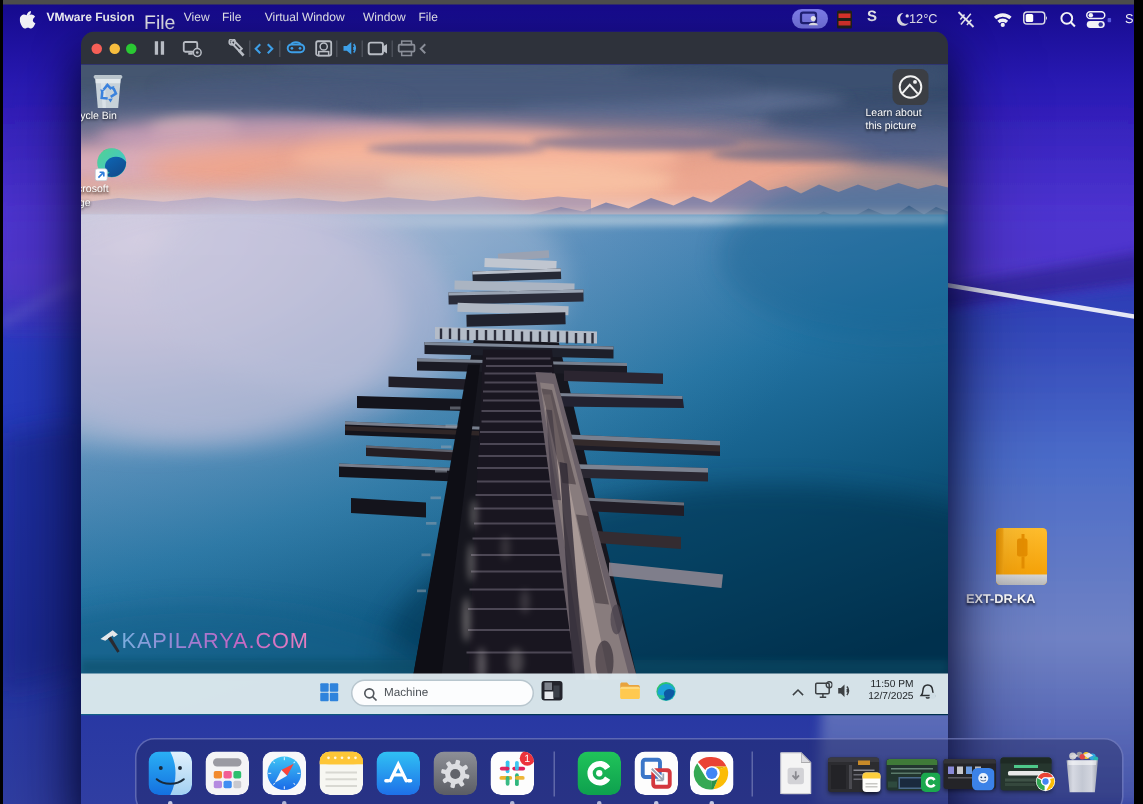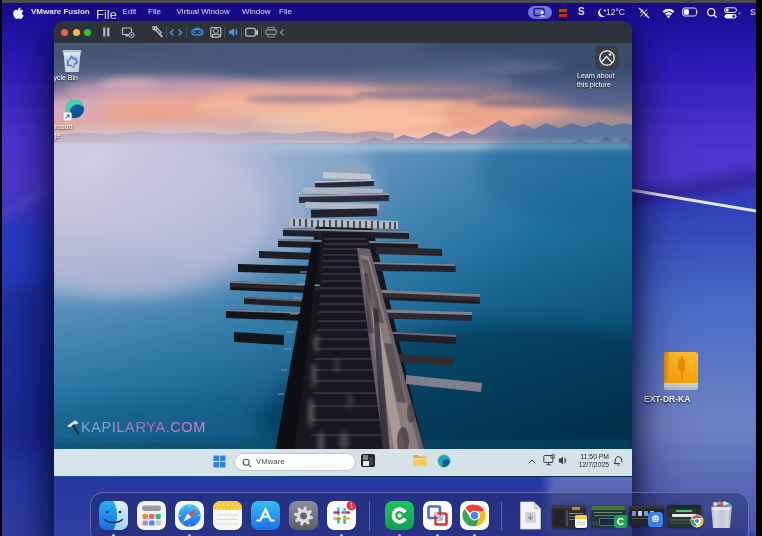--- a/index.html
+++ b/index.html
@@ -76,21 +76,21 @@
     <path d="M0,290 L54,282 L54,450 L0,462 Z" fill="#16247e" opacity="0.5" filter="url(#soft6)"></path>
   </svg>
 
   <div id="menubar">
     <svg class="abs" style="left:13px;top:4.5px" width="11" height="13" viewBox="0 0 11 13">
       <path d="M7.6,0.4 C7.7,1.3 7.4,2.1 6.9,2.7 C6.3,3.4 5.5,3.8 4.8,3.7 C4.7,2.9 5.1,2.1 5.6,1.5 C6.1,0.9 7,0.5 7.6,0.4 Z" fill="#f2f2f6"></path>
       <path d="M8.9,6.8 C8.9,5.5 9.6,4.6 10.4,4.1 C9.8,3.2 8.8,2.7 7.9,2.7 C6.8,2.6 5.9,3.3 5.4,3.3 C4.8,3.3 4,2.7 3.1,2.7 C1.9,2.7 0.2,3.7 0.2,6.2 C0.2,7.7 0.8,9.3 1.5,10.3 C2.1,11.2 2.7,12 3.5,12 C4.3,12 4.6,11.5 5.6,11.5 C6.6,11.5 6.9,12 7.7,12 C8.5,12 9.1,11.2 9.7,10.3 C10.1,9.7 10.4,9.1 10.6,8.5 C9.6,8.1 8.9,7.2 8.9,6.8 Z" fill="#f2f2f6"></path>
     </svg>
     <span class="mi" style="left:31px;font-weight:bold;font-size:8px;">VMware Fusion</span>
     <span class="mi" style="left:96px;font-size:13px;">File</span>
-    <span class="mi" style="left:122.5px;font-size:8px;">Edit</span>
+    <span class="mi" style="left:122.5px;font-size:8px;">View</span>
     <span class="mi" style="left:148px;font-size:8px;">File</span>
     <span class="mi" style="left:176.5px;font-size:8px;">Virtual Window</span>
     <span class="mi" style="left:242px;font-size:8px;">Window</span>
     <span class="mi" style="left:279px;font-size:8px;">File</span>
 
     <div class="abs" style="left:528px;top:3.5px;width:24px;height:13px;border-radius:7px;background:#8180f0;">
       <svg width="24" height="13" viewBox="0 0 24 13">
         <rect x="6" y="2.4" width="10" height="7" rx="1.4" fill="none" stroke="#23237a" stroke-width="1.5"></rect>
         <circle cx="14.2" cy="6.4" r="1.7" fill="#fff"></circle>
         <path d="M11.2,10.8 C11.4,8.7 17,8.7 17.2,10.8 Z" fill="#fff"></path>
@@ -509,21 +509,21 @@
               <rect x="0.5" y="6.9" width="5.6" height="5.6" rx="0.6"></rect>
               <rect x="6.9" y="6.9" width="5.6" height="5.6" rx="0.6"></rect>
             </g>
         </svg>
 
         <div class="abs" style="left:180px;top:3.5px;width:122px;height:18px;border-radius:9px;background:rgba(255,255,255,0.92);border:1px solid #b8c6ce;box-sizing:border-box;">
           <svg class="abs" style="left:7px;top:4px" width="10" height="10" viewBox="0 0 10 10">
             <circle cx="4.2" cy="4.2" r="3" fill="none" stroke="#51565c" stroke-width="1.1"></circle>
             <path d="M6.4,6.4 L9,9" stroke="#51565c" stroke-width="1.1"></path>
           </svg>
-          <span class="abs" style="left:21px;top:3px;font-size:7.8px;color:#4c5157;">VMware</span>
+          <span class="abs" style="left:21px;top:3px;font-size:7.8px;color:#4c5157;">Machine</span>
         </div>
 
         <div class="abs" style="left:307px;top:4.5px;width:13.5px;height:13.5px;border-radius:2px;background:#23242c;">
           <div class="abs" style="left:1.5px;top:1.5px;width:5px;height:5px;background:#7e838c;"></div>
           <div class="abs" style="left:2px;top:7px;width:5.5px;height:5px;background:#e8eaee;"></div>
           <div class="abs" style="left:8px;top:3px;width:4px;height:8px;background:#3c4049;"></div>
         </div>
 
         <svg class="abs" style="left:359px;top:5px" width="14" height="13" viewBox="0 0 14 13">
           <path d="M0.5,2.2 C0.5,1.4 1,1 1.7,1 L5,1 L6.4,2.6 L12.4,2.6 C13,2.6 13.5,3.1 13.5,3.7 L13.5,5 L0.5,5 Z" fill="#e8a33d"></path>

